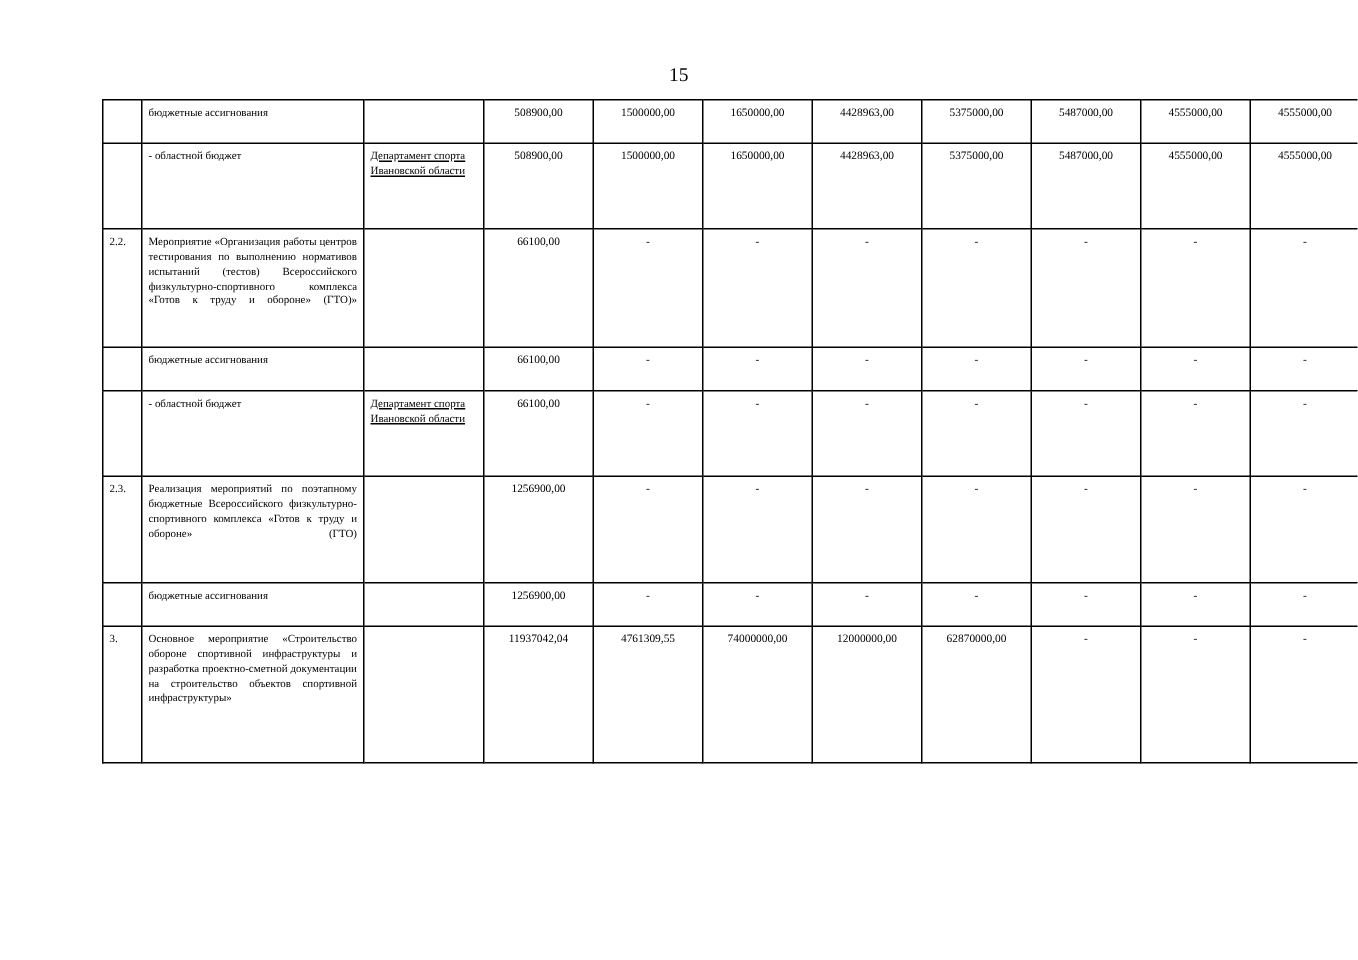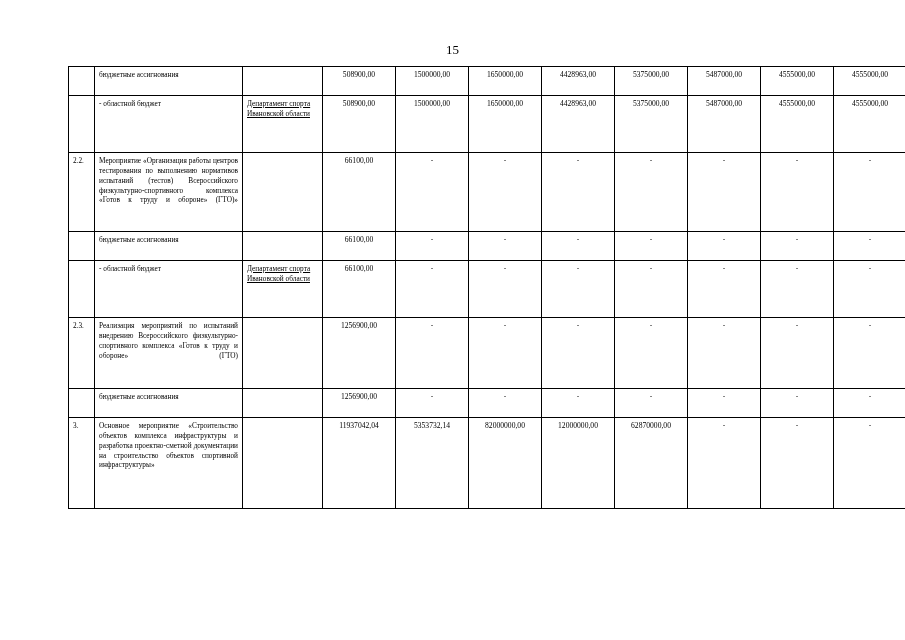--- a/index.html
+++ b/index.html
@@ -173,21 +173,21 @@
             <td class="val dash">-</td>
             <td class="val dash">-</td>
             <td class="val dash">-</td>
             <td class="val dash">-</td>
             <td class="val dash">-</td>
             <td class="val dash">-</td>
             <td class="val dash">-</td>
           </tr>
           <tr class="r-big2">
             <td class="num">2.3.</td>
-            <td class="name">Реализация мероприятий по испытаний внедрению Всероссийского физкультурно-спортивного комплекса «Готов к труду и обороне» (ГТО)</td>
+            <td class="name">Реализация мероприятий по поэтапному бюджетные Всероссийского физкультурно-спортивного комплекса «Готов к труду и обороне» (ГТО)</td>
             <td class="exec"></td>
             <td class="val">1256900,00</td>
             <td class="val dash">-</td>
             <td class="val dash">-</td>
             <td class="val dash">-</td>
             <td class="val dash">-</td>
             <td class="val dash">-</td>
             <td class="val dash">-</td>
             <td class="val dash">-</td>
           </tr>
@@ -199,25 +199,25 @@
             <td class="val dash">-</td>
             <td class="val dash">-</td>
             <td class="val dash">-</td>
             <td class="val dash">-</td>
             <td class="val dash">-</td>
             <td class="val dash">-</td>
             <td class="val dash">-</td>
           </tr>
           <tr class="r-big3">
             <td class="num">3.</td>
-            <td class="name">Основное мероприятие «Строительство объектов комплекса инфраструктуры и разработка проектно-сметной документации на строительство объектов спортивной инфраструктуры»</td>
+            <td class="name">Основное мероприятие «Строительство обороне спортивной инфраструктуры и разработка проектно-сметной документации на строительство объектов спортивной инфраструктуры»</td>
             <td class="exec"></td>
             <td class="val">11937042,04</td>
-            <td class="val">5353732,14</td>
-            <td class="val">82000000,00</td>
+            <td class="val">4761309,55</td>
+            <td class="val">74000000,00</td>
             <td class="val">12000000,00</td>
             <td class="val">62870000,00</td>
             <td class="val dash">-</td>
             <td class="val dash">-</td>
             <td class="val dash">-</td>
           </tr>
         </tbody>
     </table>
   </div>
 

